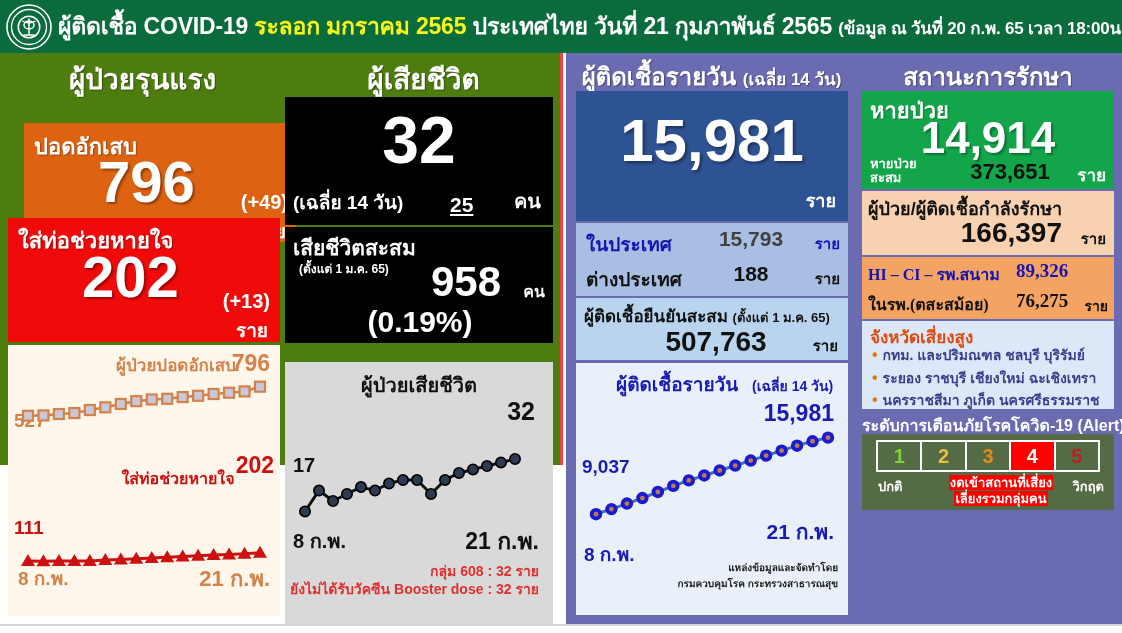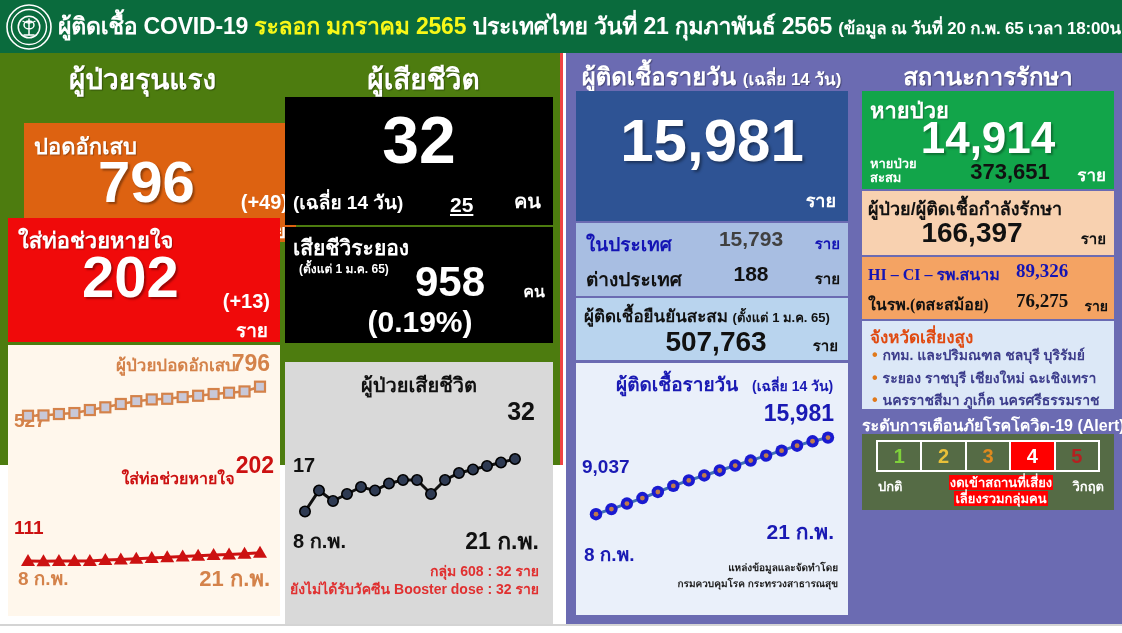--- a/index.html
+++ b/index.html
@@ -89,21 +89,21 @@
     font-size:66px; font-weight:bold; line-height:1; }
   .box-death .avg { position:absolute; left:8px; bottom:8px; font-size:19px; font-weight:bold; }
   .box-death .avgval { position:absolute; left:165px; bottom:8px; font-size:21px; font-weight:bold;text-decoration:underline; }
   .box-death .unit { position:absolute; right:12px; bottom:8px; font-size:20px; font-weight:bold; }
 
   .box-cum {
     left:0px; top:174px; width:268px; height:116px; background:#000000; color:#fff;
   }
   .box-cum .cap { position:absolute; left:8px; top:4px; font-size:21px; font-weight:bold; }
   .box-cum .since { position:absolute; left:14px; top:32px; font-size:12px; font-weight:bold; }
-  .box-cum .big { position:absolute; left:100px; top:34px; width:130px; text-align:center;
+  .box-cum .big { position:absolute; left:116px; top:34px; width:130px; text-align:center;
     font-size:42px; font-weight:bold; line-height:1; }
   .box-cum .unit { position:absolute; right:8px; top:52px; font-size:16px; font-weight:bold; }
   .box-cum .pct { position:absolute; left:40px; top:78px; width:190px; text-align:center;
     font-size:30px; font-weight:bold; }
 
   .chart2 { left:0px; top:292px; width:268px; height:271px; background:#D9D9D9;margin-top:17px; }
 
   
   .c3 { left:4px; width:283px; }
   .t3 { top:4px; width:283px; font-size:24px; }
@@ -145,21 +145,21 @@
     text-shadow:1px 1px 1px rgba(0,0,0,.25); }
   .box-rec .big { position:absolute; left:20px; top:25px; width:212px; text-align:center;
     font-size:44px; font-weight:bold; line-height:1; text-shadow:2px 2px 2px rgba(0,0,0,.3); }
   .box-rec .sub1 { position:absolute; left:8px; top:66px; font-size:13px; font-weight:bold; line-height:1.05; }
   .box-rec .subval { position:absolute; left:88px; top:68px; width:120px; text-align:center;
     font-size:22px; font-weight:bold; color:#111; }
   .box-rec .unit { position:absolute; right:8px; top:70px; font-size:17px; font-weight:bold; }
 
   .box-treat { left:4px; top:138px; width:252px; height:64px; background:#F8D1B0; color:#111; }
   .box-treat .cap { position:absolute; left:6px; top:3px; font-size:18px; font-weight:bold; }
-  .box-treat .big { position:absolute; left:20px; top:26px; width:180px; text-align:center;
+  .box-treat .big { position:absolute; left:20px; top:26px; width:180px; text-align:right;
     font-size:28px; font-weight:bold; }
   .box-treat .unit { position:absolute; right:8px; top:36px; font-size:15px; font-weight:bold; }
 
   .box-hici { left:4px; top:204px; width:252px; height:62px; background:#F4A363; }
   .box-hici .r { position:absolute; left:0; width:252px; height:30px;font-family:Liberation Serif, serif; }
   .box-hici .k { position:absolute; left:6px; font-size:16px; font-weight:bold; }
   .box-hici .v { position:absolute; left:135px; width:90px; text-align:center; font-size:19px; font-weight:bold; }
   .box-hici .u { position:absolute; right:6px; font-size:14px; font-weight:bold; }
 
   .box-prov { left:4px; top:268px; width:252px; height:88px; background:#DCE8F7; }
@@ -280,21 +280,21 @@
       <div class="col-title t2" style="position:absolute;">ผู้เสียชีวิต</div>
 
       <div class="card box-death">
         <div class="big">32</div>
         <div class="avg">(เฉลี่ย 14 วัน)</div>
         <div class="avgval">25</div>
         <div class="unit">คน</div>
       </div>
 
       <div class="card box-cum">
-        <div class="cap">เสียชีวิระยอง</div>
+        <div class="cap">เสียชีวิตสะสม</div>
         <div class="since">(ตั้งแต่ 1 ม.ค. 65)</div>
         <div class="big">958</div>
         <div class="unit">คน</div>
         <div class="pct">(0.19%)</div>
       </div>
 
       <div class="card chart2">
         <svg id="svg-deaths" width="268" height="271" viewBox="0 0 268 271">
             <text x="134" y="30" font-size="20" fill="#111" text-anchor="middle" font-family="&quot;Liberation Sans&quot;, sans-serif" font-weight="bold">ผู้ป่วยเสียชีวิต</text>
             <text x="250" y="58" font-size="25" fill="#111" text-anchor="end" font-family="&quot;Liberation Sans&quot;, sans-serif" font-weight="bold">32</text>

